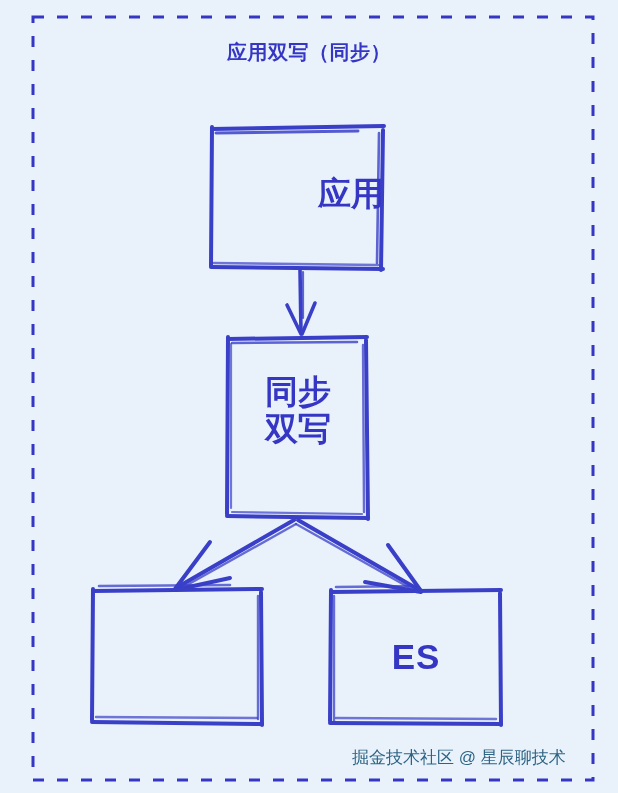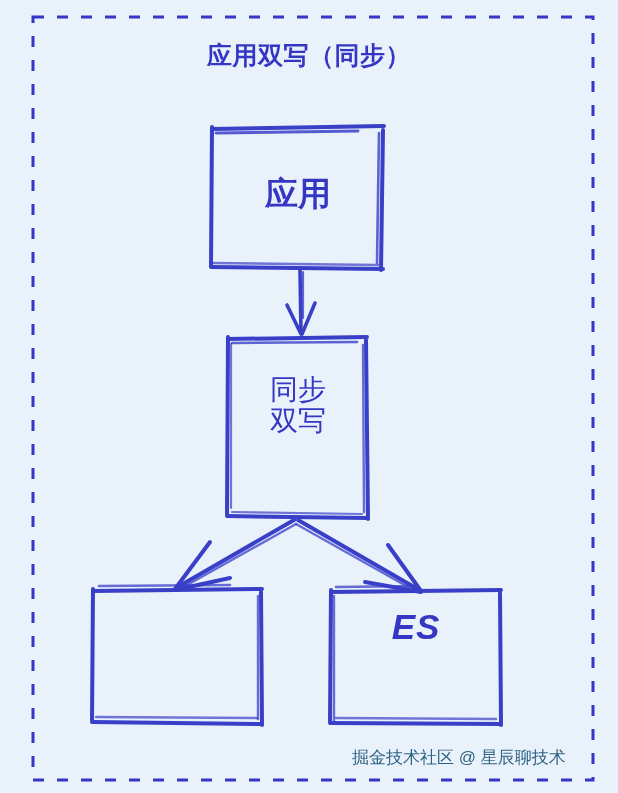--- a/index.html
+++ b/index.html
@@ -41,54 +41,54 @@
     position: absolute;
     color: #3537c4;
     text-align: center;
     line-height: 1.12;
     white-space: pre;
   }
   .diagram-title {
     left: 0;
     right: 0;
     top: 41px;
-    font-size: 25px;
+    font-size: 20px;
     font-weight: 600;
     letter-spacing: 0.5px;
   }
   .node-label-app {
     left: 212px;
     top: 176px;
     width: 172px;
     font-size: 33px;
     font-weight: 600;
+    text-align: right;
   }
   .node-label-sync {
     left: 228px;
     top: 374px;
     width: 140px;
-    font-size: 28px;
-    font-weight: 400;
+    font-size: 33px;
+    font-weight: 700;
   }
   .node-label-db {
     left: 93px;
     top: 637px;
     width: 170px;
     font-size: 35px;
     font-weight: 700;
     letter-spacing: 1px;
   }
   .node-label-es {
     left: 331px;
-    top: 607px;
+    top: 637px;
     width: 170px;
     font-size: 35px;
     font-weight: 700;
     letter-spacing: 1px;
-    font-style: italic;
   }
   .watermark {
     left: 352px;
     top: 748px;
     width: 250px;
     font-size: 17px;
     color: #0c4a6e;
     opacity: 0.85;
     text-align: left;
     font-weight: 400;

